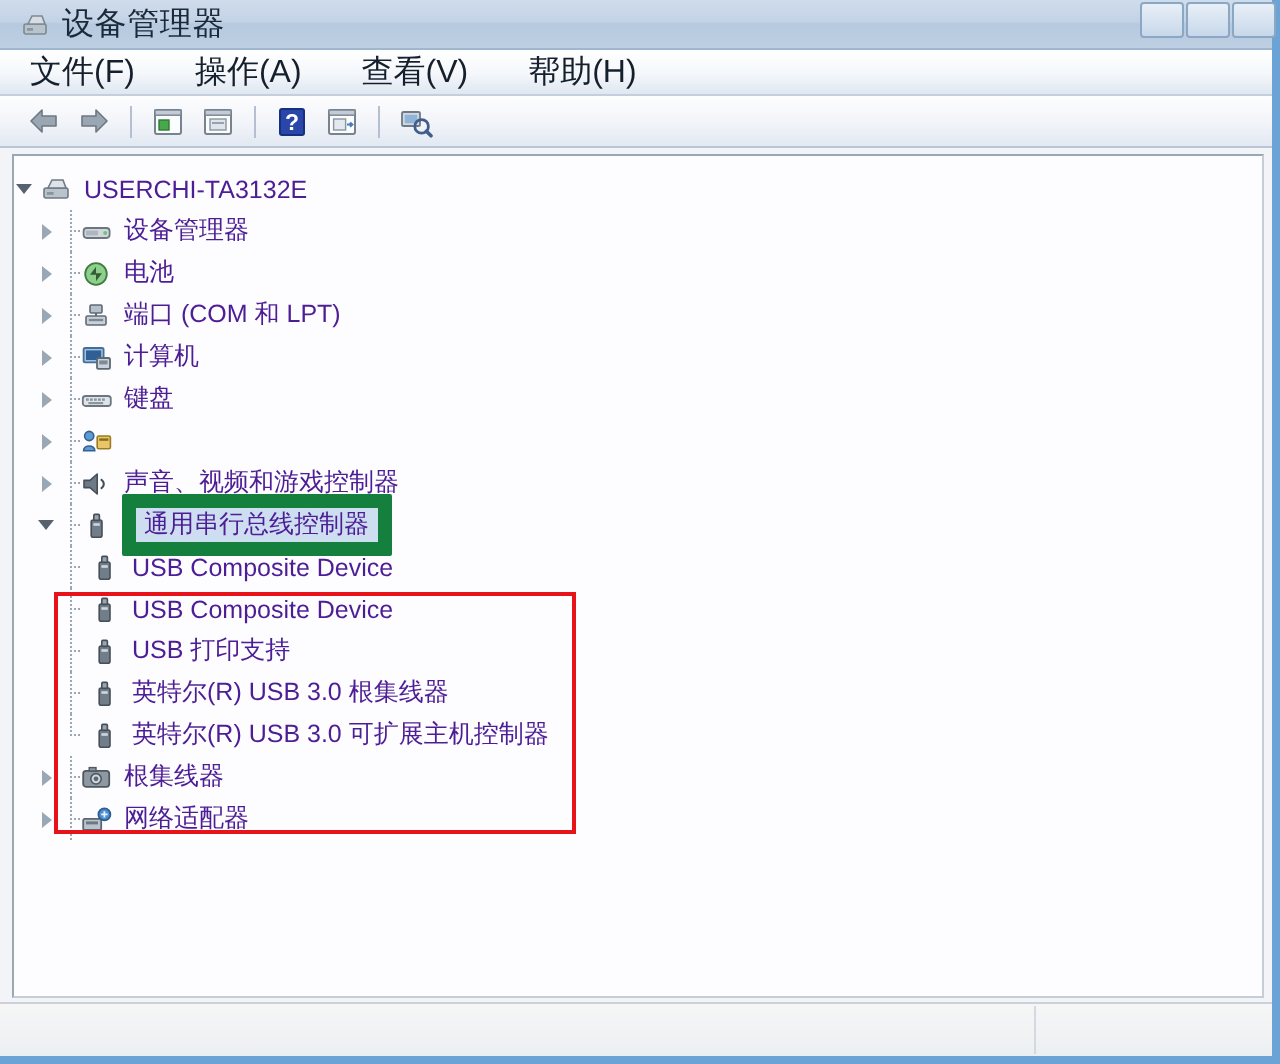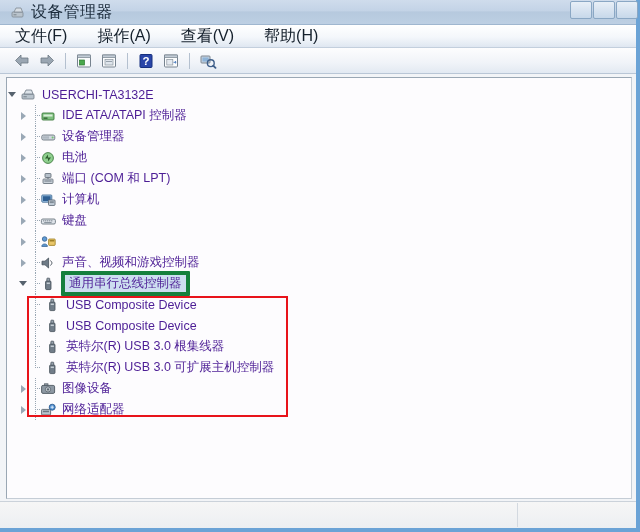--- a/index.html
+++ b/index.html
@@ -103,21 +103,21 @@
     content:"";position:absolute;left:4px;top:10px;width:6px;height:1px;
     background-image:linear-gradient(to right,#9aa7b4 50%,transparent 50%);
     background-size:2px 1px;
   }
   .dotline.last::before{height:11px;bottom:auto;}
   .ico{
     width:17px;height:16px;flex:0 0 17px;margin-right:5px;position:relative;
   }
   .label{padding-right:4px;}
   .row.selected .label{
-    background:#cddef0;border:4px solid #15803d;
+    background:#cddef0;border:7px solid #15803d;
     padding:0px 4px;margin-left:-1px;border-radius:1px;
   }
   
   .redbox{
     position:absolute;border:2px solid #e8131a;
     pointer-events:none;
   }
   
   .statusbar{
     flex:0 0 26px;height:26px;margin:2px 0 0 0;
@@ -224,31 +224,20 @@
     <div class="tree-panel" id="tree-panel">
 
       <div class="row">
           <span class="twisty open"></span>
           <span class="ico"><svg width="17" height="16" viewBox="0 0 17 16">
               <rect x="2" y="7" width="12" height="5" rx="1" fill="#b9c3cc" stroke="#6e7a85" stroke-width="0.8"></rect>
               <path d="M4 7 L6 3 L11.5 3 L13 7 Z" fill="#dde3e9" stroke="#6e7a85" stroke-width="0.8"></path>
               <rect x="3.4" y="9" width="3.4" height="1.4" fill="#8a949d"></rect>
             </svg></span>
           <span class="label">USERCHI-TA3132E</span>
-        </div>
-        <div class="row">
-          <span style="width: 11px; flex: 0 0 11px;"></span>
-          <span class="twisty closed"></span>
-          <span class="dotline tee"></span>
-          <span class="ico"><svg width="17" height="16" viewBox="0 0 17 16">
-              <rect x="2" y="5" width="12" height="7" rx="1" fill="#7fc07f" stroke="#3d7a3d" stroke-width="0.9"></rect>
-              <rect x="3.5" y="6.5" width="9" height="2" fill="#d9eed9"></rect>
-              <rect x="3.5" y="9.5" width="4" height="1.3" fill="#2f5f2f"></rect>
-            </svg></span>
-          <span class="label">IDE ATA/ATAPI 控制器</span>
         </div>
         <div class="row">
           <span style="width: 11px; flex: 0 0 11px;"></span>
           <span class="twisty closed"></span>
           <span class="dotline tee"></span>
           <span class="ico"><svg width="17" height="16" viewBox="0 0 17 16">
               <rect x="1.8" y="6" width="13" height="5" rx="1.6" fill="#cfd6dd" stroke="#6b7680" stroke-width="0.9"></rect>
               <rect x="3" y="7.3" width="6" height="2.4" fill="#aeb7c0"></rect>
               <circle cx="12.6" cy="8.5" r="1" fill="#72c272"></circle>
             </svg></span>
@@ -360,20 +349,31 @@
         </div>
         <div class="row">
           <span style="width: 24px; flex: 0 0 24px;"></span>
           <span class="dotline tee"></span>
           <span style="width: 4px; flex: 0 0 4px;"></span>
           <span class="ico"><svg width="17" height="16" viewBox="0 0 17 16">
               <rect x="5.6" y="5" width="5.4" height="8.6" rx="1" fill="#717d89" stroke="#454f59" stroke-width="0.8"></rect>
               <rect x="6.9" y="2.2" width="2.8" height="3" rx="0.5" fill="#9aa5b0" stroke="#454f59" stroke-width="0.8"></rect>
               <rect x="6.7" y="6.6" width="3.2" height="1.3" fill="#cfd6dd"></rect>
             </svg></span>
+          <span class="label">USB 打印支持</span>
+        </div>
+        <div class="row">
+          <span style="width: 24px; flex: 0 0 24px;"></span>
+          <span class="dotline tee"></span>
+          <span style="width: 4px; flex: 0 0 4px;"></span>
+          <span class="ico"><svg width="17" height="16" viewBox="0 0 17 16">
+              <rect x="5.6" y="5" width="5.4" height="8.6" rx="1" fill="#717d89" stroke="#454f59" stroke-width="0.8"></rect>
+              <rect x="6.9" y="2.2" width="2.8" height="3" rx="0.5" fill="#9aa5b0" stroke="#454f59" stroke-width="0.8"></rect>
+              <rect x="6.7" y="6.6" width="3.2" height="1.3" fill="#cfd6dd"></rect>
+            </svg></span>
           <span class="label">英特尔(R) USB 3.0 根集线器</span>
         </div>
         <div class="row">
           <span style="width: 24px; flex: 0 0 24px;"></span>
           <span class="dotline tee last"></span>
           <span style="width: 4px; flex: 0 0 4px;"></span>
           <span class="ico"><svg width="17" height="16" viewBox="0 0 17 16">
               <rect x="5.6" y="5" width="5.4" height="8.6" rx="1" fill="#717d89" stroke="#454f59" stroke-width="0.8"></rect>
               <rect x="6.9" y="2.2" width="2.8" height="3" rx="0.5" fill="#9aa5b0" stroke="#454f59" stroke-width="0.8"></rect>
               <rect x="6.7" y="6.6" width="3.2" height="1.3" fill="#cfd6dd"></rect>
@@ -383,21 +383,21 @@
         <div class="row">
           <span style="width: 11px; flex: 0 0 11px;"></span>
           <span class="twisty closed"></span>
           <span class="dotline tee"></span>
           <span class="ico"><svg width="17" height="16" viewBox="0 0 17 16">
               <rect x="1.6" y="4.4" width="13" height="8" rx="1.4" fill="#8d98a3" stroke="#4e5861" stroke-width="0.9"></rect>
               <circle cx="8" cy="8.4" r="2.6" fill="#cfd6dd" stroke="#4e5861" stroke-width="0.8"></circle>
               <circle cx="8" cy="8.4" r="1.2" fill="#5d6872"></circle>
               <rect x="4.6" y="2.8" width="3.4" height="1.7" fill="#8d98a3" stroke="#4e5861" stroke-width="0.7"></rect>
             </svg></span>
-          <span class="label">图像设备</span>
+          <span class="label">根集线器</span>
         </div>
         <div class="row">
           <span style="width: 11px; flex: 0 0 11px;"></span>
           <span class="twisty closed"></span>
           <span class="dotline tee"></span>
           <span class="ico"><svg width="17" height="16" viewBox="0 0 17 16">
               <rect x="1.6" y="7.4" width="9" height="5.6" rx="0.8" fill="#b9c3cd" stroke="#5b6671" stroke-width="0.9"></rect>
               <rect x="3" y="8.7" width="6" height="1.5" fill="#6c7883"></rect>
               <circle cx="12.2" cy="5.2" r="3" fill="#4f8fd0" stroke="#2c5c91" stroke-width="0.9"></circle>
               <path d="M10.6 5.2 L13.8 5.2 M12.2 3.6 L12.2 6.8" stroke="#e8f1fa" stroke-width="0.9"></path>

